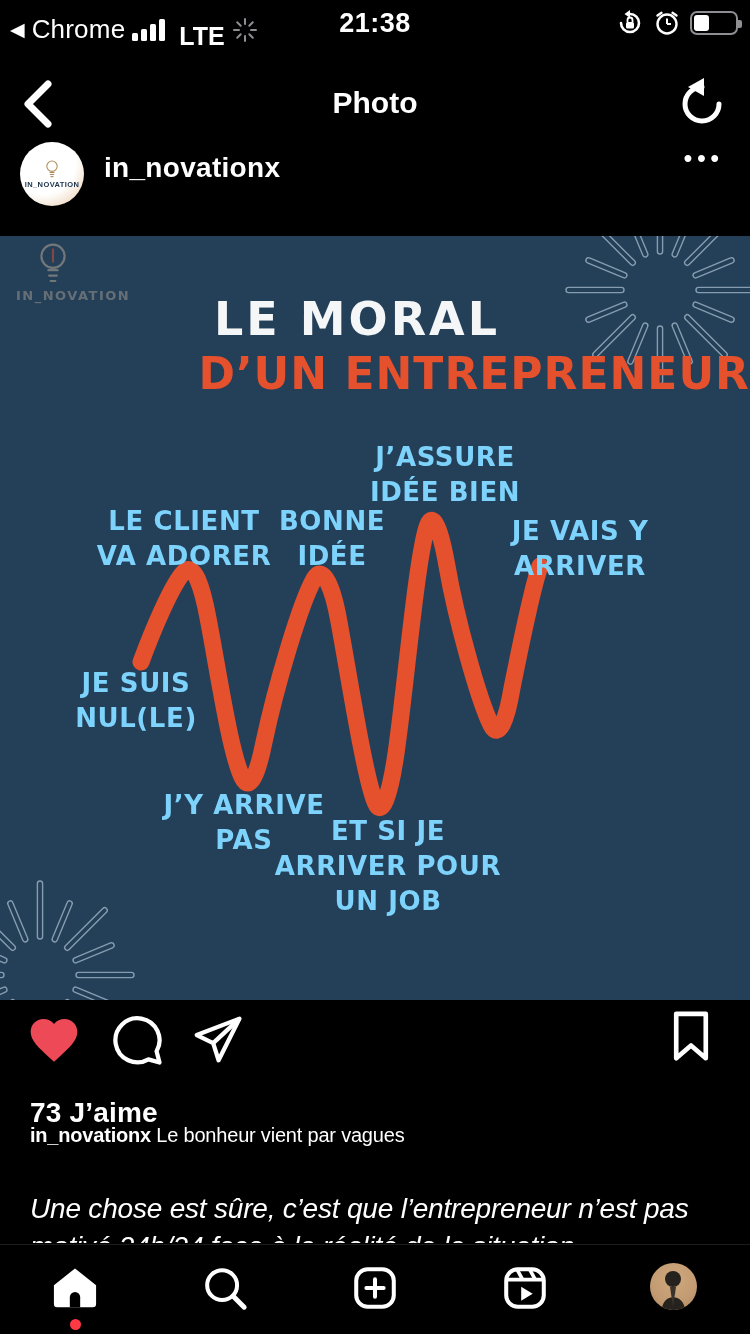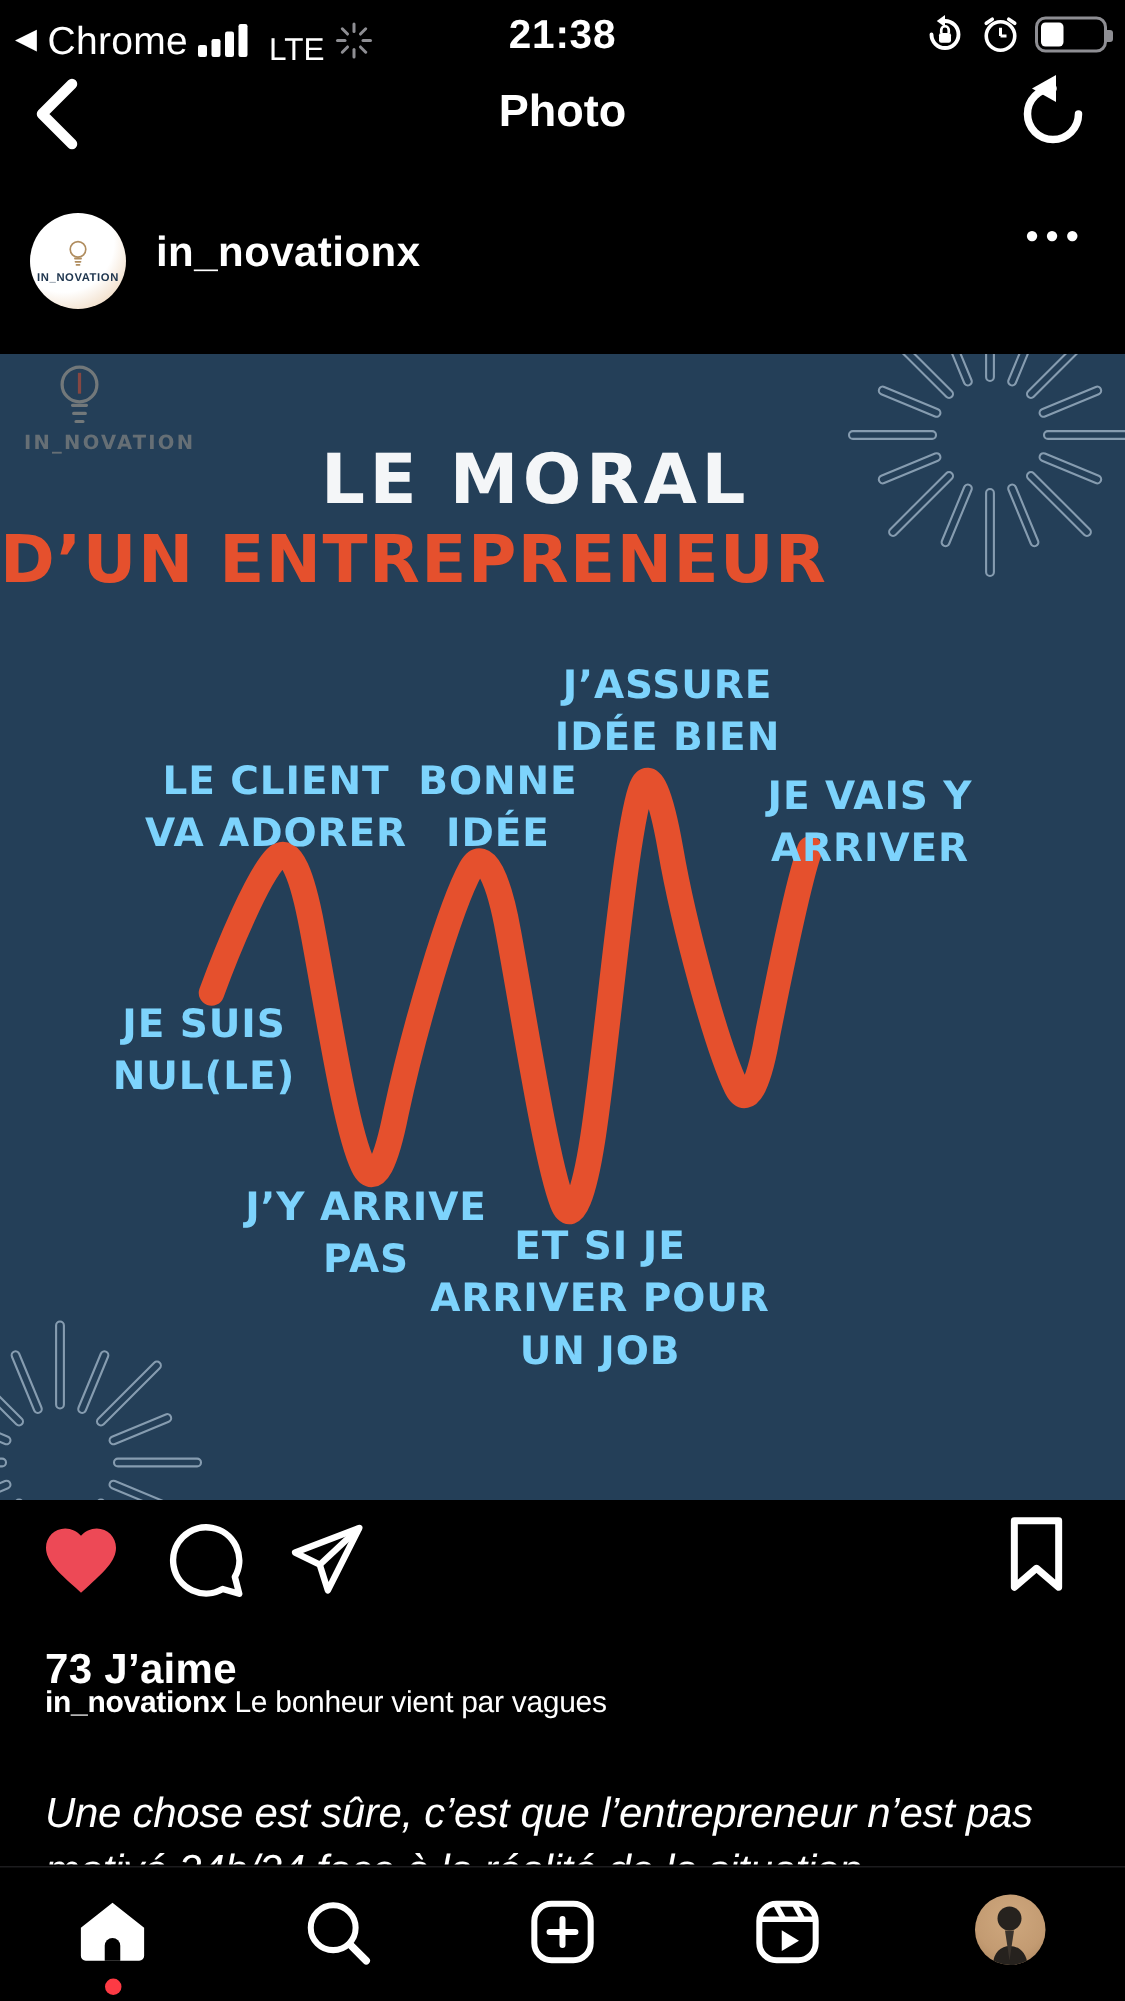--- a/index.html
+++ b/index.html
@@ -14,46 +14,46 @@
   .phone{
     position:relative;width:750px;height:1334px;background:#000;
     overflow:hidden;font-family:"Liberation Sans",sans-serif;color:#fff;
     margin:0 auto;
   }
   
   .status-bar{position:absolute;top:0;left:0;right:0;height:50px;}
   .sb-left{position:absolute;left:10px;top:8px;display:flex;align-items:center;gap:7px;}
   .sb-back-tri{font-size:19px;line-height:30px;}
   .sb-app{font-size:26px;font-weight:500;letter-spacing:.2px;}
-  .sb-lte{font-size:21px;font-weight:400;margin-left:2px;margin-top:14px;}
+  .sb-lte{font-size:25px;font-weight:700;margin-left:2px;margin-top:14px;}
   .sb-time{position:absolute;left:0;right:0;top:8px;text-align:center;font-size:27px;font-weight:700;letter-spacing:.5px;}
   .sb-right{position:absolute;right:12px;top:9px;display:flex;align-items:center;gap:9px;}
   .battery{position:relative;width:48px;height:24px;border:2px solid #8e8e93;border-radius:7px;padding:2px;}
   .battery::after{content:"";position:absolute;right:-6px;top:7px;width:4px;height:8px;background:#8e8e93;border-radius:0 2px 2px 0;}
   .battery-fill{height:100%;width:38%;background:#fff;border-radius:3px;}
   
-  .nav-bar{position:absolute;top:38px;left:0;right:0;height:78px;padding-left:29px;}
+  .nav-bar{position:absolute;top:66px;left:0;right:0;height:78px;padding-left:29px;}
   .nav-back{position:absolute;left:18px;top:12px;width:40px;height:52px;cursor:pointer;}
   .nav-title{position:absolute;left:0;right:0;top:20px;text-align:center;font-size:30px;font-weight:700;}
   .nav-reload{position:absolute;right:22px;top:10px;width:52px;height:56px;cursor:pointer;}
   
   .post-header{position:absolute;top:128px;left:0;right:0;height:108px;}
   .avatar{position:absolute;left:20px;top:14px;width:64px;height:64px;border-radius:50%;
     background:radial-gradient(circle at 35% 30%,#fff 55%,#f3e2cf 78%,#e8d7c3 100%);
     display:flex;flex-direction:column;align-items:center;justify-content:center;overflow:hidden;}
   .avatar-brand{font-size:7.5px;font-weight:700;color:#203750;letter-spacing:.4px;margin-top:2px;}
   .header-username{position:absolute;left:104px;top:24px;font-size:28px;font-weight:700;letter-spacing:.3px;}
   .header-menu{position:absolute;right:26px;top:16px;font-size:24px;letter-spacing:5px;font-weight:700;cursor:pointer;}
   
   .poster{position:absolute;top:236px;left:0;width:750px;height:764px;background:var(--poster-bg);overflow:hidden;
     font-family:"DejaVu Sans",sans-serif;}
   .poster-wave{position:absolute;inset:0;}
   .poster-title1{position:absolute;top:56px;left:0;width:100%;text-align:center;transform:translateX(-18px);
     font-size:46px;font-weight:700;letter-spacing:3px;color:#f4f6f8;}
-  .poster-title2{position:absolute;top:112px;left:0;width:100%;text-align:left;
+  .poster-title2{position:absolute;top:112px;left:0;width:100%;text-align:right;
     font-size:44px;font-weight:700;letter-spacing:1px;color:var(--accent-orange);}
   .wave-label{position:absolute;transform:translateX(-50%);text-align:center;
     font-size:26px;font-weight:700;letter-spacing:.6px;line-height:35px;color:#7dd3fc;white-space:nowrap;}
   .starburst{position:absolute;opacity:.8;}
   .watermark{position:absolute;left:14px;top:6px;width:190px;}
   .watermark-text{font-size:13px;font-weight:700;letter-spacing:1.5px;color:rgba(210,190,165,.38);margin-top:2px;margin-left:2px;}
   
   .actions{position:absolute;top:1008px;left:0;right:0;height:72px;}
   .act{position:absolute;cursor:pointer;}
   
@@ -245,21 +245,21 @@
         <div>IDÉE</div>
     </div>
     <div class="wave-label" style="left:136px;top:430px">
       <div>JE SUIS</div>
         <div>NUL(LE)</div>
     </div>
     <div class="wave-label" style="left:244px;top:552px">
       <div>J’Y ARRIVE</div>
         <div>PAS</div>
     </div>
-    <div class="wave-label" style="left:400px;top:578px">
+    <div class="wave-label" style="left:388px;top:578px">
       <div>ET SI JE</div>
         <div>ARRIVER POUR</div>
         <div>UN JOB</div>
     </div>
   </div>
 
   <div class="actions">
     <svg class="act" style="left:26px;top:6px" width="56" height="52" viewBox="0 0 24 22">
       <path d="M12 20.35l-1.45-1.32C5.4 14.36 2 11.28 2 7.5 2 4.42 4.42 2 7.5 2c1.74 0 3.41.81 4.5 2.09C13.09 2.81 14.76 2 16.5 2 19.58 2 22 4.42 22 7.5c0 3.78-3.4 6.86-8.55 11.54L12 20.35z" fill="var(--heart-red)"></path>
     </svg>

